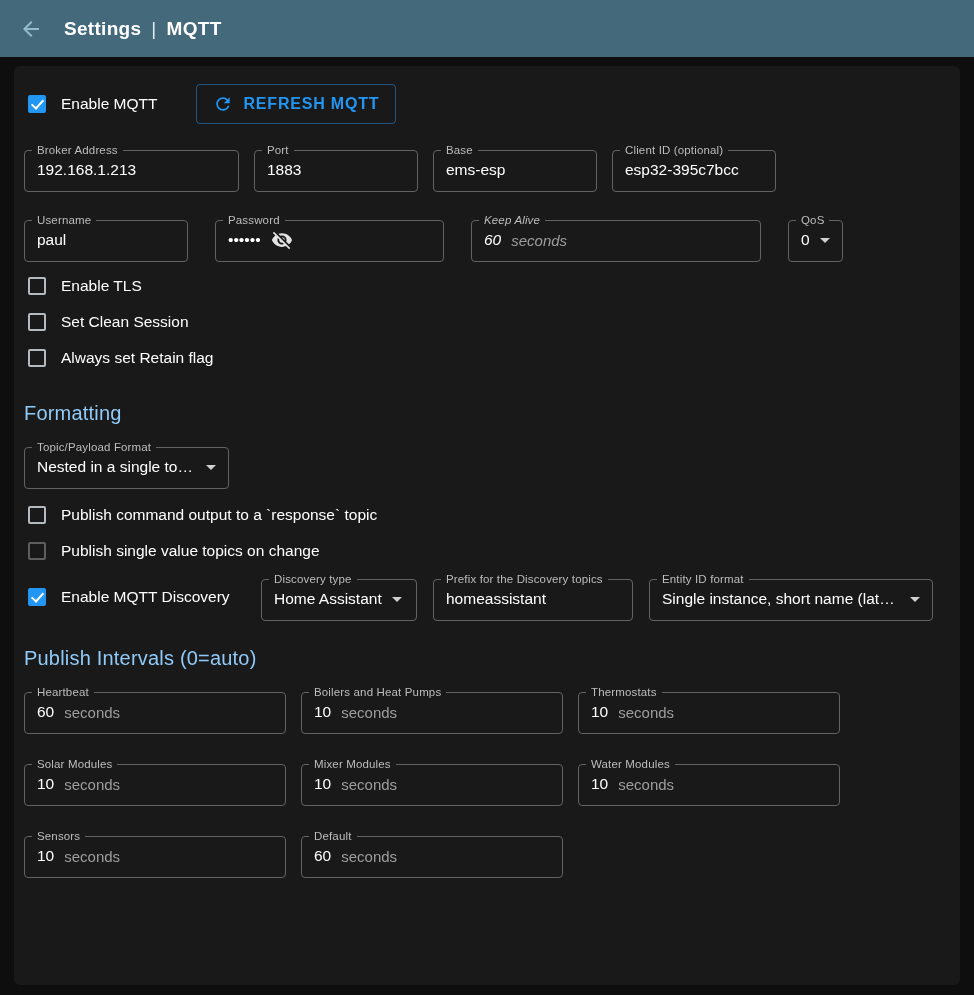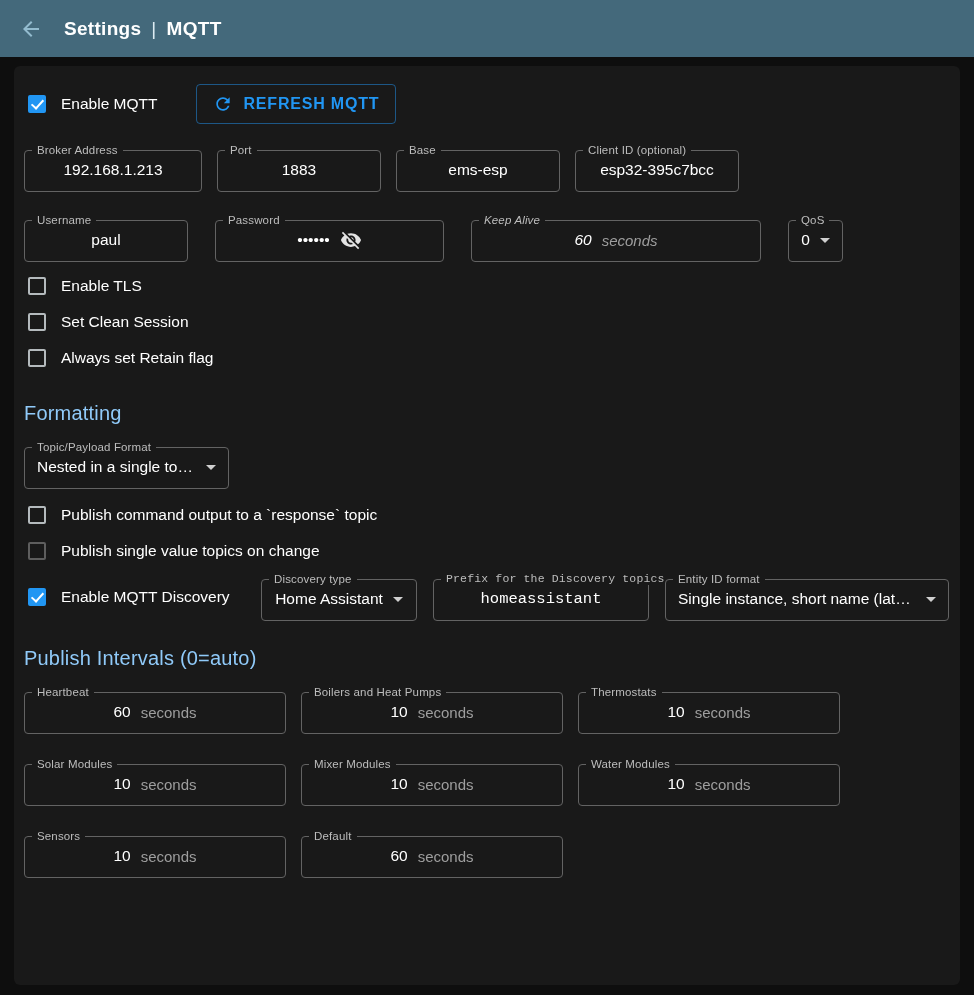--- a/index.html
+++ b/index.html
@@ -66,36 +66,36 @@
   
   fieldset.field{
     margin:0;border:1px solid #636363;border-radius:4px;
     padding:0 12px 9px;background:transparent;min-width:0;
   }
   fieldset.field legend{
     font-size:11.5px;line-height:12px;color:#bdbdbd;
     padding:0 5px;margin-left:-5px;letter-spacing:.15px;white-space:nowrap;
   }
   .field-inner{
-    display:flex;align-items:center;justify-content:center;
+    display:flex;align-items:center;justify-content:flex-start;
     font-size:15.5px;min-height:26px;padding-top:2px;white-space:nowrap;
   }
   .field-inner .value{overflow:hidden;text-overflow:ellipsis;}
   .suffix{color:#9e9e9e;font-size:15px;margin-left:10px;}
   .caret{
     width:0;height:0;margin-left:10px;flex:0 0 auto;
     border-left:5px solid transparent;border-right:5px solid transparent;
     border-top:5px solid #d0d0d0;
   }
   .eye{display:flex;align-items:center;cursor:pointer;margin-left:10px;}
   .eye svg{fill:#e3e3e3;}
   
-  .w-broker{width:178px;} .w-197{width:164px;} .w-pass{width:229px;}
+  .w-broker{width:215px;} .w-197{width:164px;} .w-pass{width:229px;}
   .w-keep{width:290px;font-style:italic;} .w-qos{width:55px;}
-  .w-topic{width:205px;} .w-dtype{width:156px;} .w-dprefix{width:216px;font-family:Liberation Mono, monospace;} .w-entity{width:284px;}
+  .w-topic{width:205px;} .w-dtype{width:156px;} .w-dprefix{width:200px;} .w-entity{width:284px;}
   .w-int{width:262px;}
   
   h2.section{
     color:var(--heading-blue);font-size:20px;font-weight:500;
     margin:26px 0 16px;letter-spacing:.2px;
   }
   .cb-stack{margin-bottom:4px;}
   .discovery-row{display:flex;align-items:center;gap:16px;margin:4px 0 10px;}
   .discovery-row .cb-row{width:221px;flex:0 0 221px;}
 </style>

